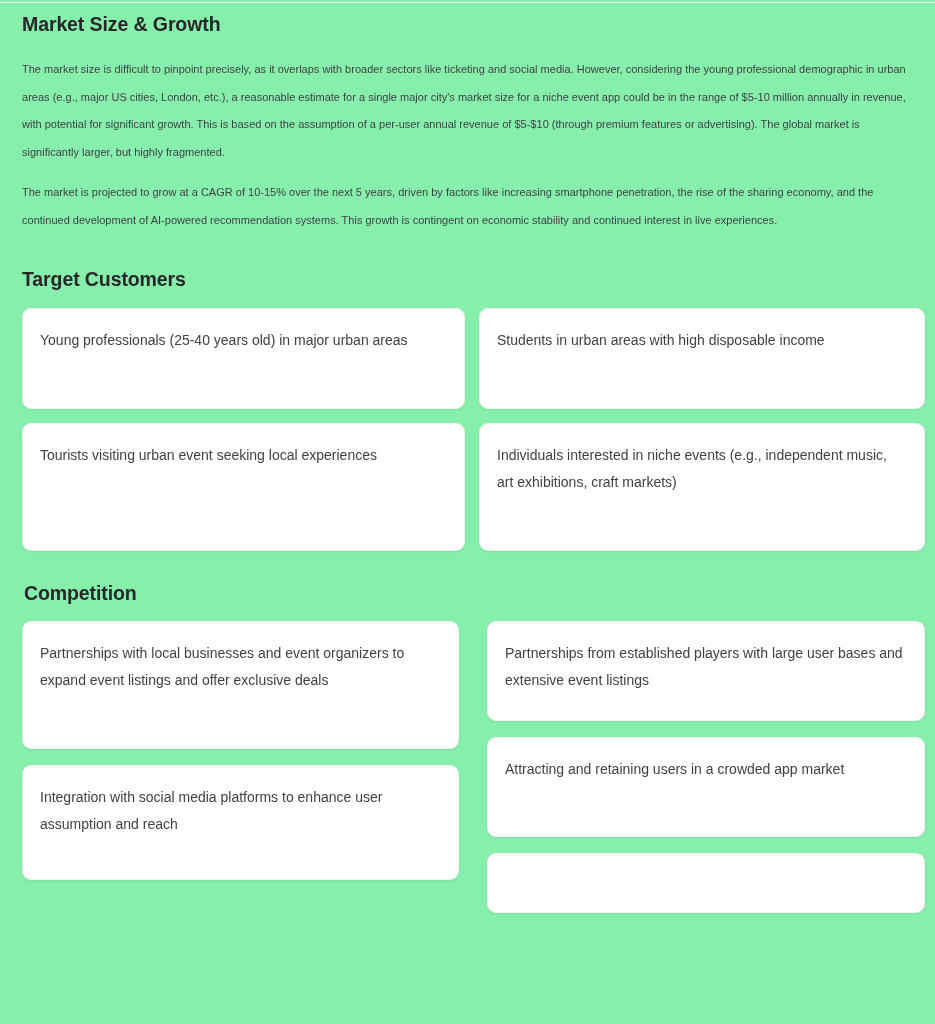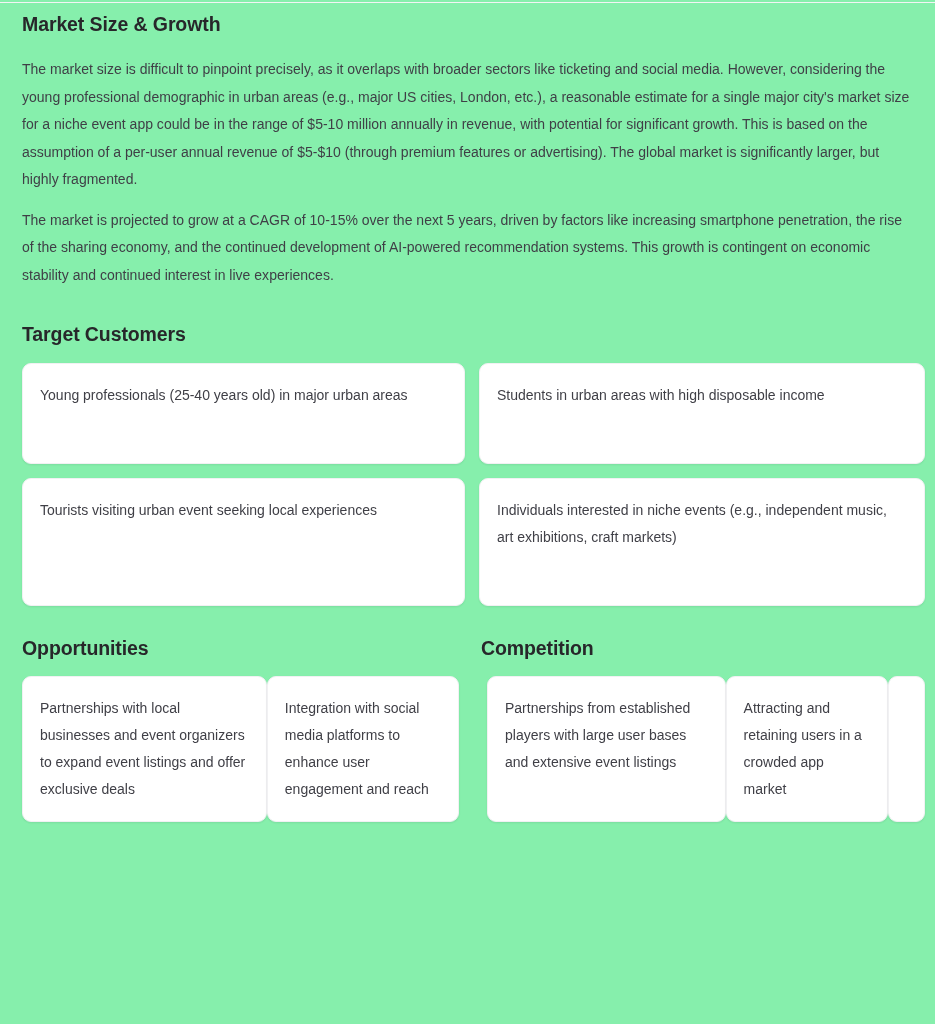--- a/index.html
+++ b/index.html
@@ -37,30 +37,30 @@
     color: #27272a;
     letter-spacing: -0.1px;
     line-height: 1.25;
   }
 
   .h-market   { margin-top: 12px; }
   .h-target   { margin-top: 33px; margin-bottom: 0; }
 
   
   p.body-text {
-    font-size: 14px;
+    font-size: 11px;
     line-height: 27.5px;
     color: #3f3f46;
     letter-spacing: 0.01px;
     max-width: 900px;
   }
   p.body-text + p.body-text { margin-top: 13px; }
   .para-block { margin-top: 20px; }
 
-  .col { display: flex; flex-direction: row; }
+  .col { display: flex; flex-direction: column; }
 
   .card {
     background: #ffffff;
     border: 1px solid #f1f1f3;
     border-radius: 9px;
     box-shadow: 0 1px 2px rgba(16,24,40,0.045), 0 1px 3px rgba(16,24,40,0.035);
     padding: 18px 18px 18px 17px;
     font-size: 14px;
     line-height: 27px;
     color: #3f3f46;
@@ -127,29 +127,28 @@
       <div class="card tc-r1" style="min-height:101px">Young professionals (25-40 years old) in major urban areas</div>
       <div class="card tc-r1" style="min-height:101px">Students in urban areas with high disposable income</div>
     </div>
     <div class="tc-row2" style="display:contents">
       <div class="card tc-r2" style="min-height:128px">Tourists visiting urban event seeking local experiences</div>
       <div class="card tc-r2" style="min-height:128px">Individuals interested in niche events (e.g., independent music, art exhibitions, craft markets)</div>
     </div>
   </div>
 
   <div class="oc-heads">
-    <h2 class="section-title">Opportunities</h2>
     <h2 class="section-title chal-head">Competition</h2>
   </div>
 
   <div class="oc-grid">
 
     <div class="col col-left">
       <div class="card opp-1">Partnerships with local businesses and event organizers to expand event listings and offer exclusive deals</div>
-      <div class="card opp-2">Integration with social media platforms to enhance user engagement and reach</div>
+      <div class="card opp-2">Integration with social media platforms to enhance user assumption and reach</div>
     </div>
 
     <div class="col col-right">
       <div class="card chal-1">Partnerships from established players with large user bases and extensive event listings</div>
       <div class="card chal-2">Attracting and retaining users in a crowded app market</div>
       <div class="card chal-3"></div>
     </div>
 
   </div>
 

